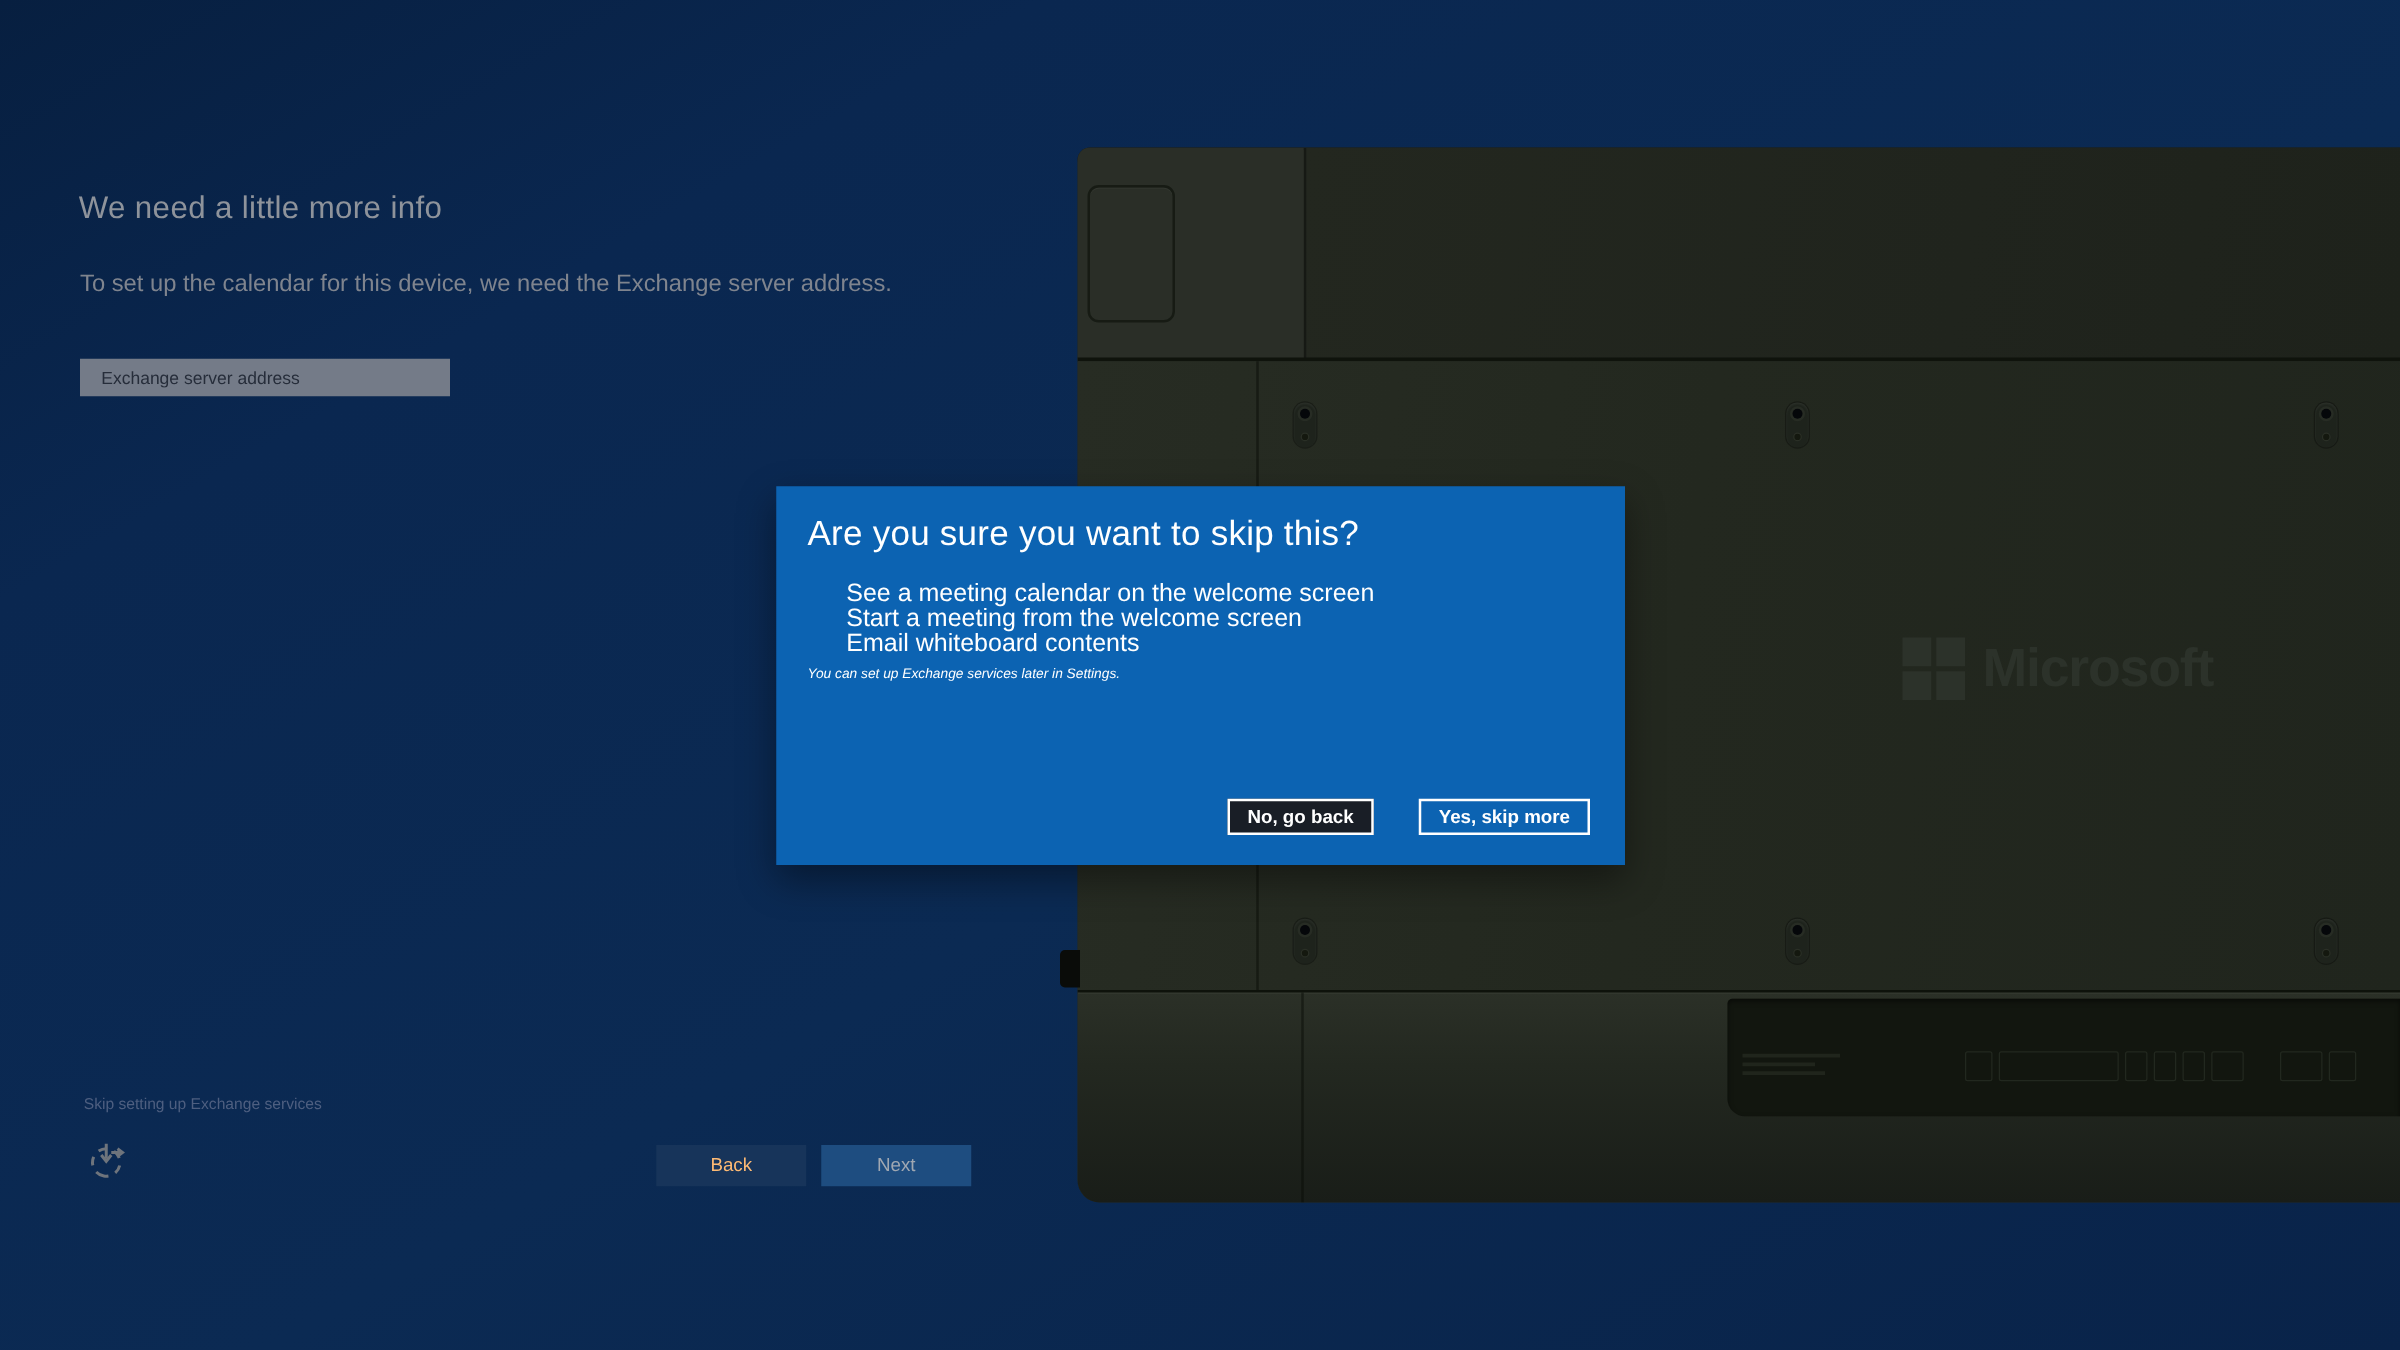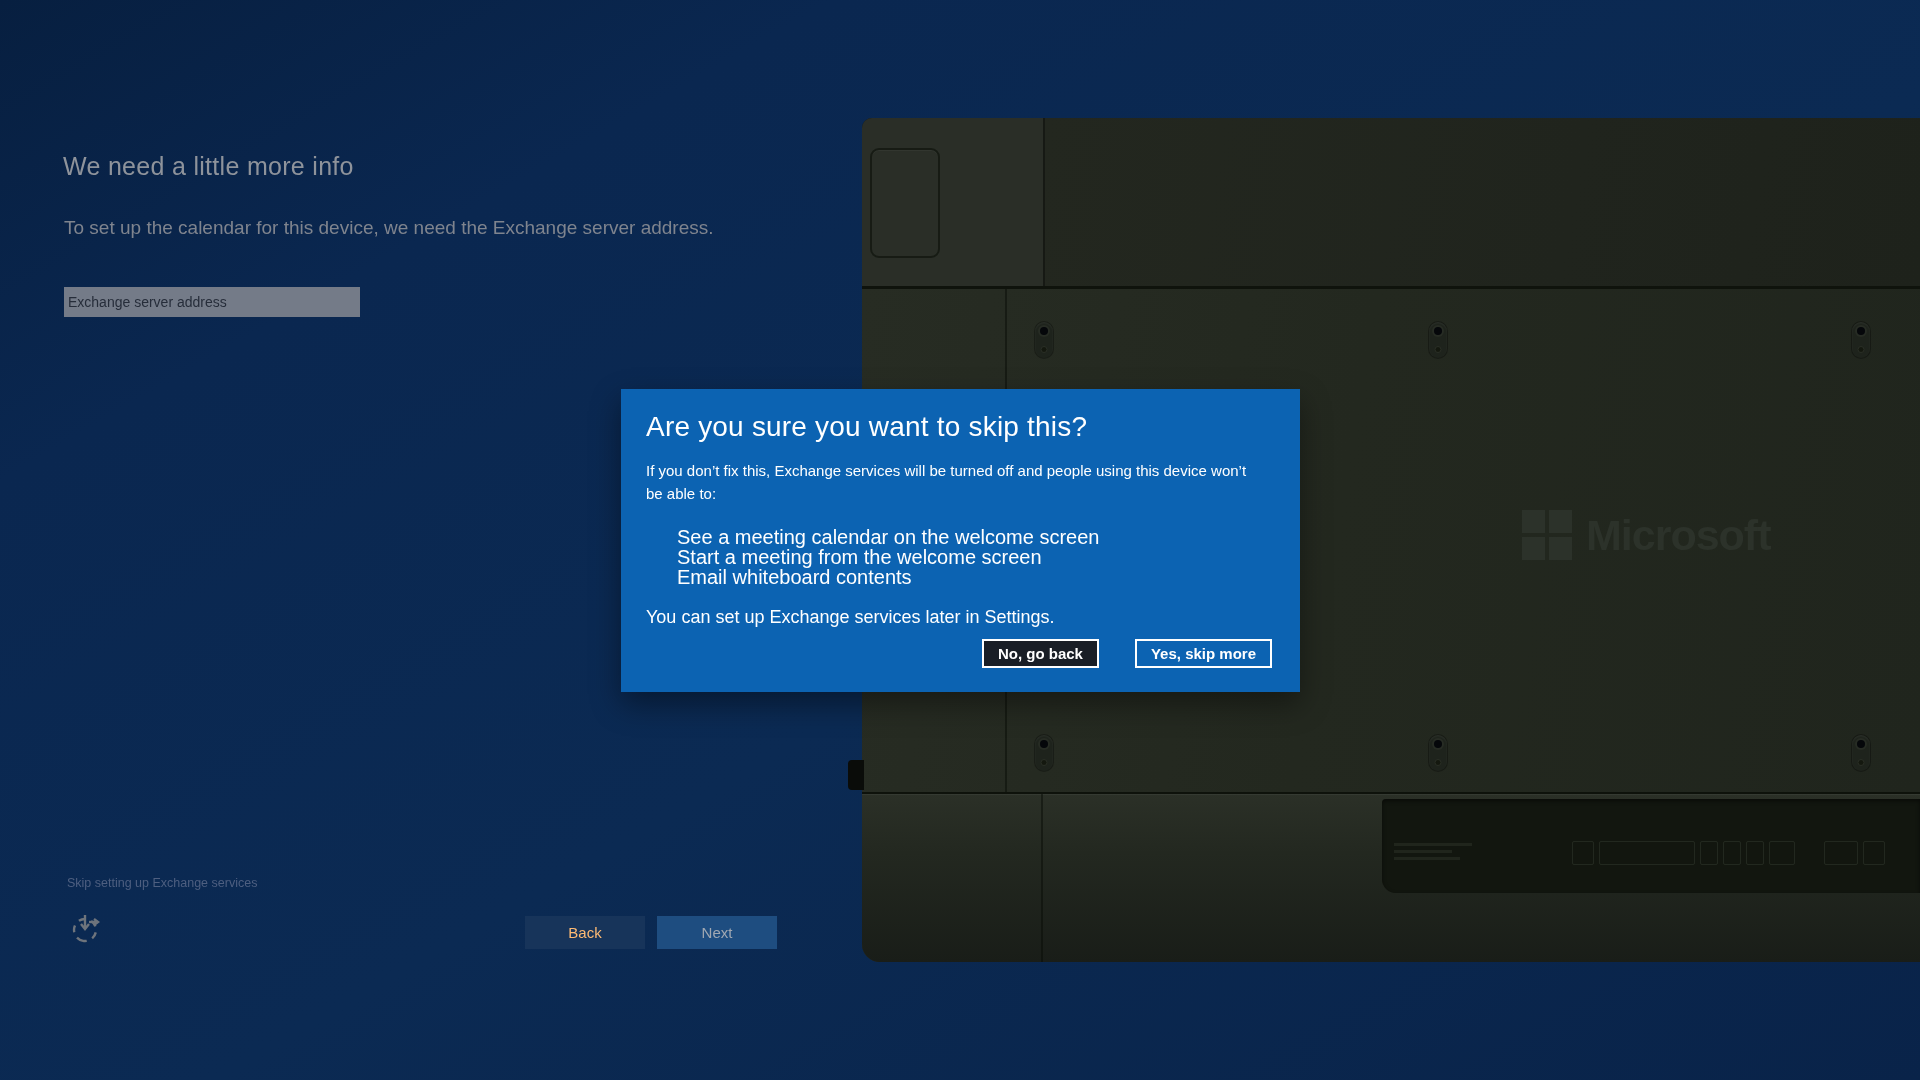--- a/index.html
+++ b/index.html
@@ -17,21 +17,21 @@
     font-size:25px; font-weight:400; color:#8e939b; letter-spacing:.3px;
   }
   .page-subtitle {
     position:absolute; left:64px; top:217px;
     font-size:19px; color:#7f848e;
   }
   .exchange-input {
     position:absolute; left:64px; top:287px; width:296px; height:30px;
     background:#747b88; border:none; outline:none;
     font-family:"Liberation Sans",sans-serif; font-size:14px; color:#1d2430;
-    padding:0 4px;
+    padding:0 17px;
   }
   .exchange-input::placeholder { color:#262d3a; opacity:1; }
 
   .skip-link {
     position:absolute; left:67px; top:876px;
     font-size:12.5px; color:#4e5f80; cursor:default;
   }
   .sync-icon { position:absolute; left:69px; top:911px; width:34px; height:34px; }
 
   .nav-btn {
@@ -113,21 +113,21 @@
   .dialog {
     position:absolute; left:621px; top:389px; width:679px; height:303px;
     background:#0c63b2; color:#ffffff;
     box-shadow: 0 12px 28px rgba(0,0,0,.4);
     padding:16px 25px 12px 25px;
   }
   .dialog-title { font-size:28px; font-weight:300; letter-spacing:.2px; margin-top:6px; }
   .dialog-body  { font-size:15px; line-height:23px; margin-top:16px; max-width:615px; }
   .dialog-list  { margin-top:22px; margin-left:31px; }
   .dialog-list .li { font-size:20px; line-height:20px; }
-  .dialog-footer-text { font-size:18px; margin-top:20px; }
+  .dialog-footer-text { font-size:11px; margin-top:8px;font-style:italic; }
   .dialog-buttons {
     position:absolute; right:28px; bottom:24px;
     display:flex; gap:36px;justify-content:center;
   }
   .dlg-btn {
     height:29px; min-width:108px; padding:0 14px;
     border:2px solid #ffffff; display:flex; align-items:center; justify-content:center;
     font-size:15px; font-weight:600; color:#ffffff; cursor:default; user-select:none;
   }
   .dlg-no  { background:#191e26; }
@@ -219,21 +219,20 @@
       <line x1="20" y1="11" x2="28" y2="11"></line>
       <polyline points="25,8 29,11 25,14" fill="none"></polyline>
     </g>
   </svg>
 
   <div class="nav-btn nav-back">Back</div>
   <div class="nav-btn nav-next">Next</div>
 
   <div class="dialog">
     <div class="dialog-title">Are you sure you want to skip this?</div>
-    <div class="dialog-body">If you don’t fix this, Exchange services will be turned off and people using this device won’t be able to:</div>
     <div class="dialog-list">
       <div class="li">See a meeting calendar on the welcome screen</div>
       <div class="li">Start a meeting from the welcome screen</div>
       <div class="li">Email whiteboard contents</div>
     </div>
     <div class="dialog-footer-text">You can set up Exchange services later in Settings.</div>
     <div class="dialog-buttons">
       <div class="dlg-btn dlg-no">No, go back</div>
       <div class="dlg-btn dlg-yes">Yes, skip more</div>
     </div>

